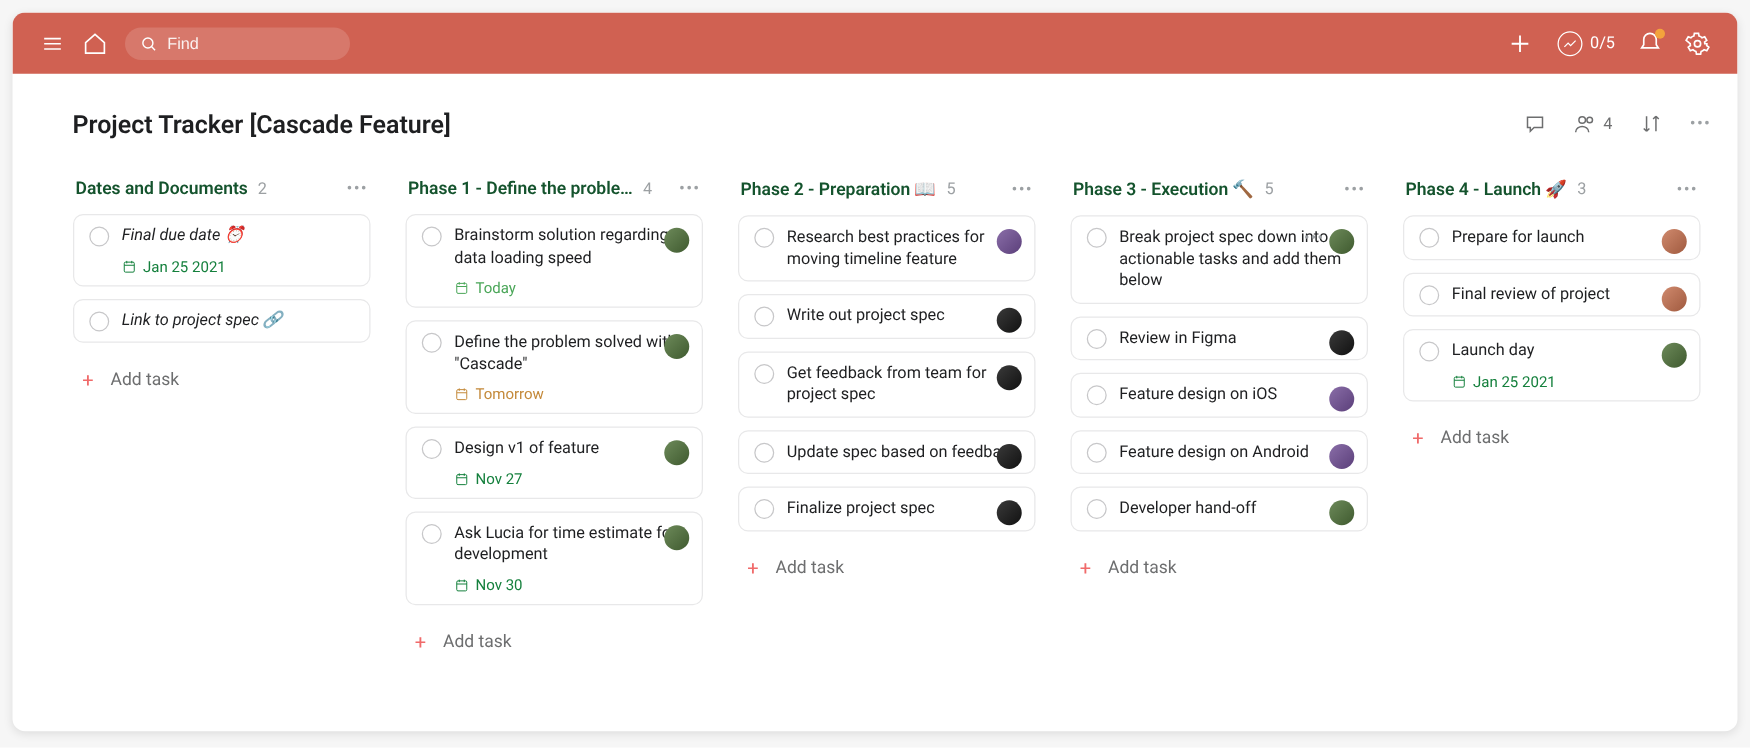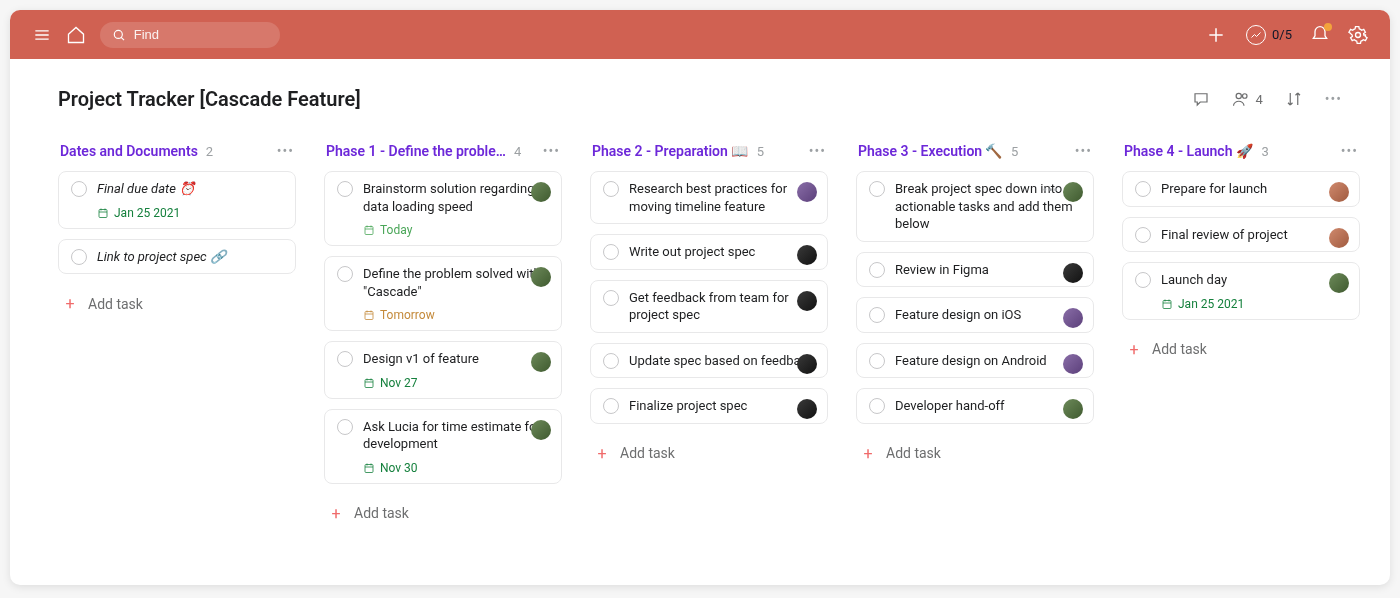--- a/index.html
+++ b/index.html
@@ -39,50 +39,50 @@
   gap: 8px;
 }
 .search-wrap input {
   background: transparent; border: none; outline: none;
   color: #fff; font-size: 13px; width: 100%;
 }
 .search-wrap input::placeholder { color: rgba(255,255,255,0.9); }
 .topbar-right { margin-left: auto; display: flex; align-items: center; gap: 18px; }
 .plus-btn { width: 24px; height: 24px; display:flex; align-items:center; justify-content:center; cursor:pointer; }
 .plus-btn svg { stroke:#fff; }
-.trend-pill { display:flex; align-items:center; gap:6px; color:#0f172a; font-size:13px; }
+.trend-pill { display:flex; align-items:center; gap:6px; color:#ffffff; font-size:13px; }
 .trend-pill .trend-icon { width:20px;height:20px;border-radius:50%;border:1.5px solid #fff; display:flex;align-items:center;justify-content:center; }
 .trend-pill .trend-icon svg { width:12px;height:12px; stroke:#fff; fill:none; stroke-width:2; }
 .bell-wrap { position: relative; cursor:pointer; }
 .bell-wrap .dot { position:absolute; top:-2px; right:-2px; width:8px;height:8px;border-radius:50%; background:#f3a33c; }
 
 
 .project-head {
   display:flex; align-items:center;
-  padding: 28px 48px 16px 48px;
+  padding: 28px 21px 16px 48px;
 }
 .project-title { font-size: 20px; font-weight: 600; }
 .project-actions { margin-left:auto; display:flex; align-items:center; gap:22px; color:#6d6e6f; }
 .pa-item { display:flex; align-items:center; gap:6px; cursor:pointer; font-size:13px; }
 .pa-item svg { width:18px; height:18px; stroke:#6d6e6f; fill:none; stroke-width:1.6; }
 .more-dots { cursor:pointer; color:#9ca0a3; letter-spacing: 1px; font-size:14px; }
 
 
 .board {
   display: flex;
   gap: 28px;
   padding: 10px 48px 40px 48px;
   overflow-x: auto;
 }
 .column { width: 238px; flex: 0 0 238px; }
 .col-head {
   display:flex; align-items:center;
   padding: 6px 2px 12px 2px;
 }
-.col-title { font-size: 14px; font-weight: 600; color:#6d28d9; white-space: nowrap; overflow:hidden; text-overflow:ellipsis; max-width: 180px; }
+.col-title { font-size: 14px; font-weight: 600; color:#14532d; white-space: nowrap; overflow:hidden; text-overflow:ellipsis; max-width: 180px; }
 .col-count { margin-left:8px; color:#9ca0a3; font-size:13px; }
 .col-more { margin-left:auto; color:#9ca0a3; cursor:pointer; font-size:14px; letter-spacing:1px; }
 
 .card {
   background:#fff;
   border:1px solid #e8e8e9;
   border-radius:8px;
   padding:8px 12px;
   margin-bottom:10px;
   position:relative;

